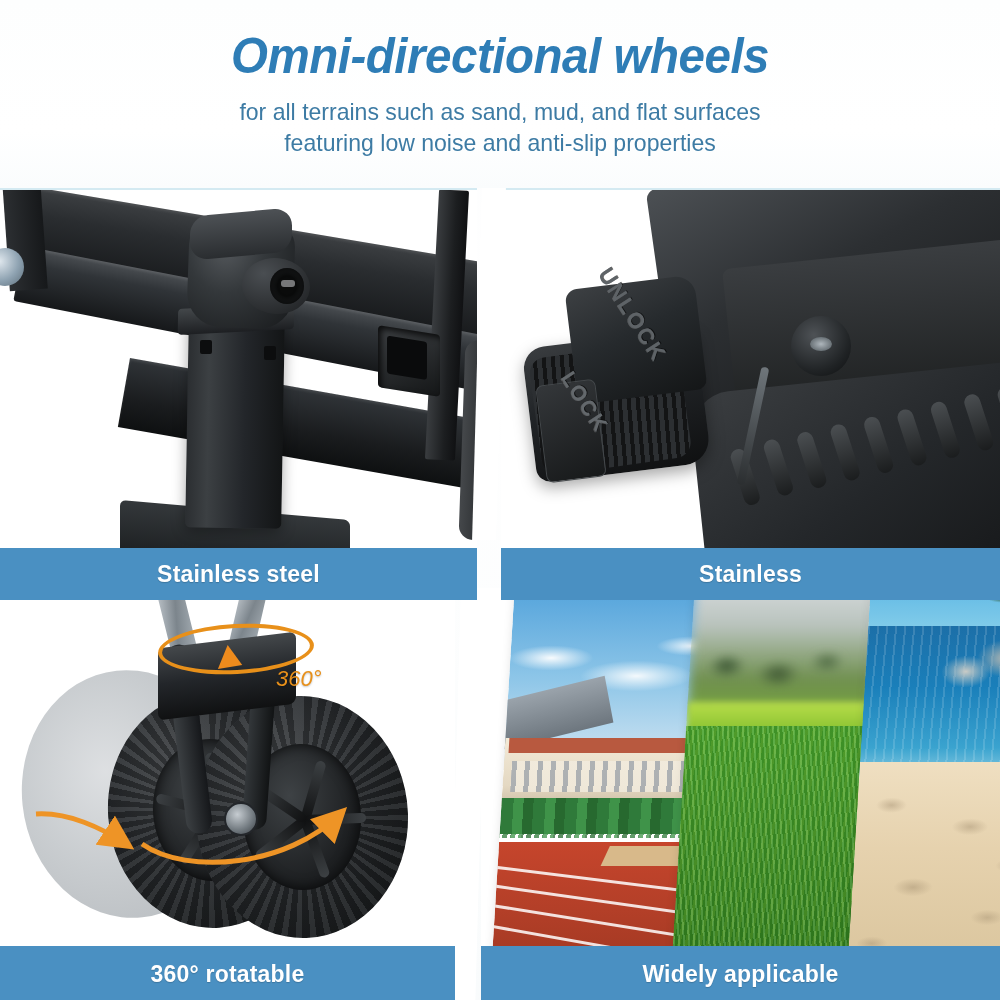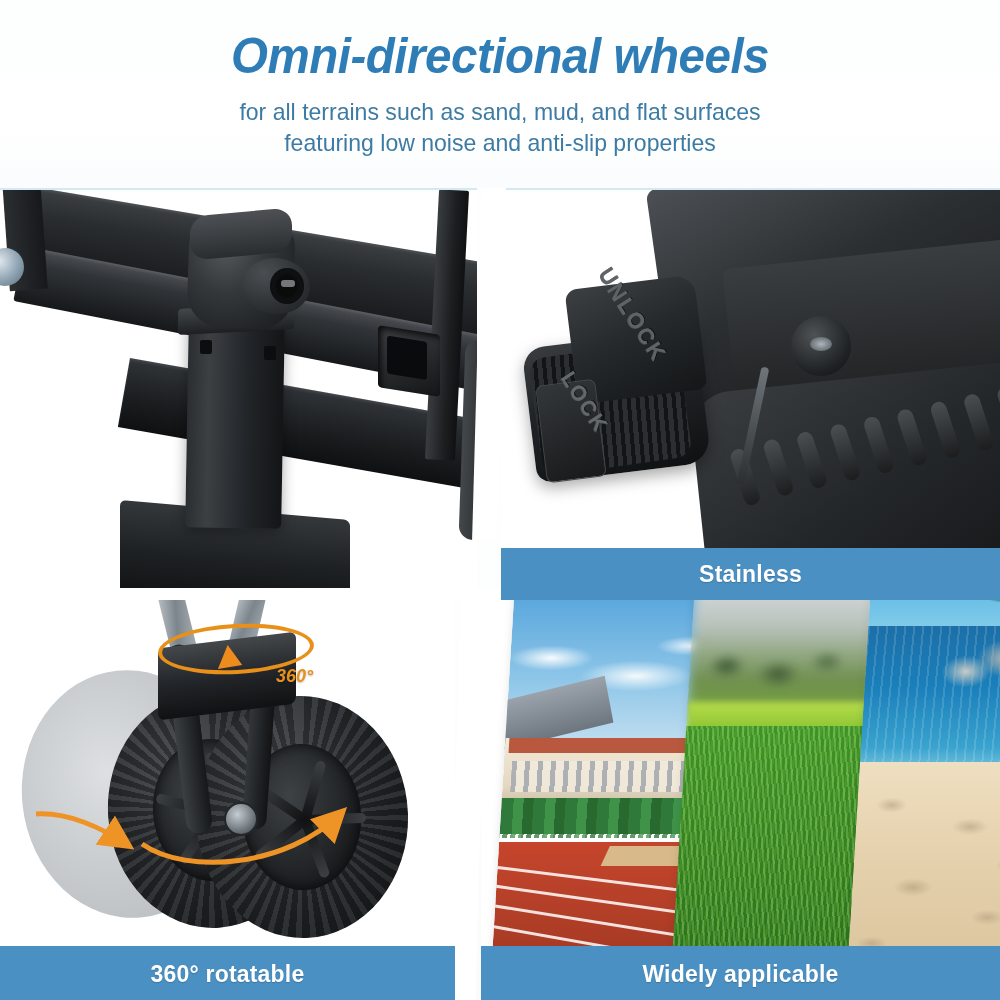--- a/index.html
+++ b/index.html
@@ -382,22 +382,22 @@
     position:absolute; left: 222px; top: 48px;
     width: 0; height: 0;
     border-left: 21px solid #ee8b1d;
     border-top: 13px solid transparent;
     border-bottom: 13px solid transparent;
     transform: rotate(22deg);
   }
   .label-360 {
     position:absolute; left: 276px; top: 66px;
     color: #e8901a;
-    font-size: 18px;
-    font-weight: bold;
+    font-size: 22px;
+    font-weight: normal;
     font-style: italic;
     text-shadow: 0 1px 2px rgba(0,0,0,0.25);
   }
   .swing-arc {
     position:absolute; left: 118px; top: 188px; width: 240px; height: 86px;
   }
   .small-arc {
     position:absolute; left: 28px; top: 206px; width: 112px; height: 46px;
   }
 
@@ -569,20 +569,21 @@
           <div class="post"></div>
           <div class="post-notch" style="left:200px;top:150px;"></div>
           <div class="post-notch" style="left:264px;top:156px;"></div>
           <div class="post-cap"></div>
           <div class="knuckle"></div>
           <div class="knuckle-top"></div>
           <div class="knuckle-boss"></div>
           <div class="knuckle-hole"></div>
         </div>
       </div>
+      <div class="caption">Stainless steel</div>
     </div>
 
     <div class="panel p-tr">
       <div class="photo">
         <div class="tr-scene">
           <div class="frame-block"></div>
           <div class="frame-block2"></div>
           <div class="tire">
             <div class="tread" style="left:40px;  top:58px;  transform:rotate(-12deg);"></div>
             <div class="tread" style="left:74px;  top:52px;  transform:rotate(-12deg);"></div>

